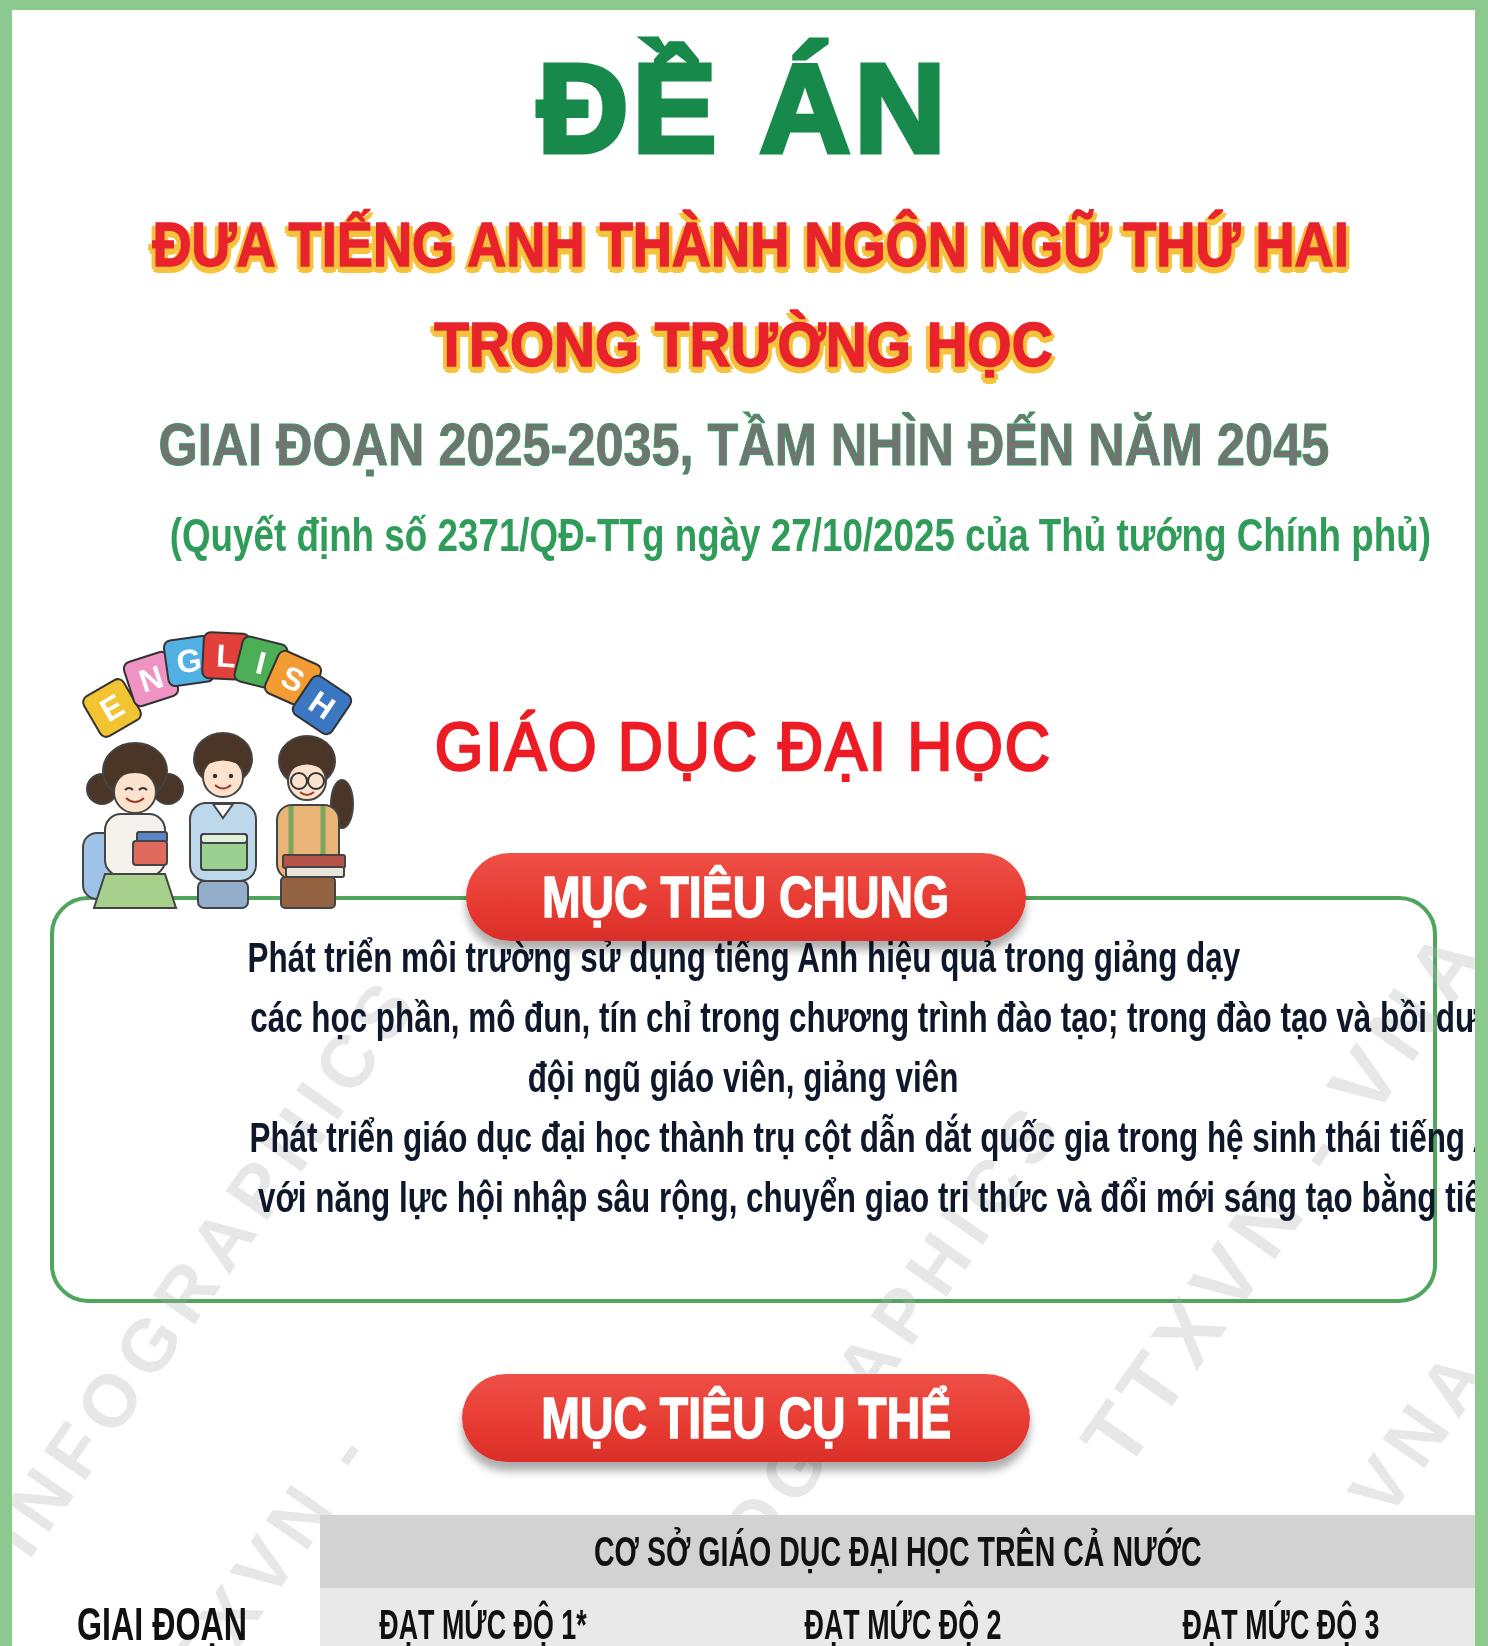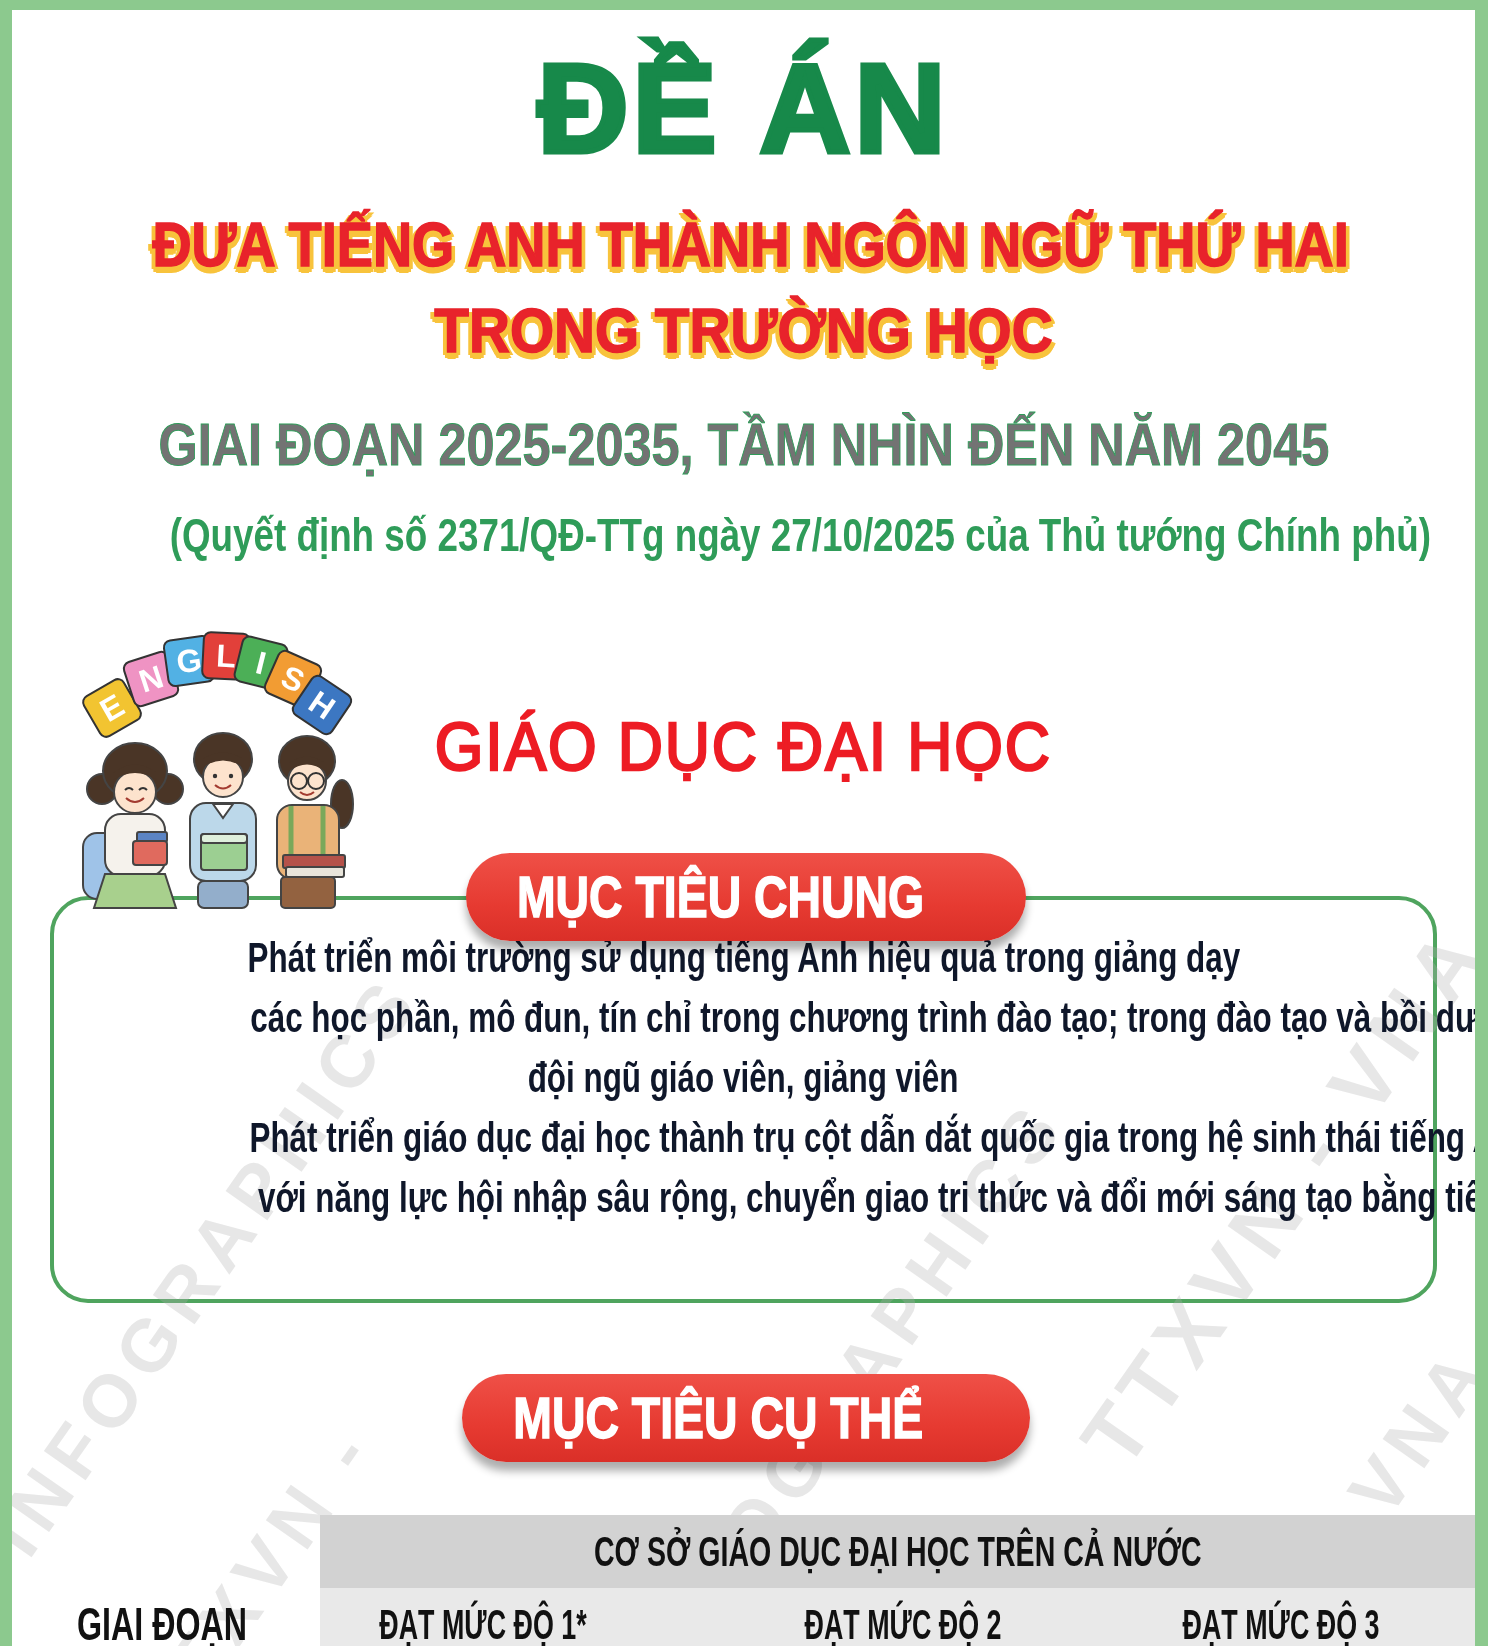--- a/index.html
+++ b/index.html
@@ -21,42 +21,42 @@
   .title-dean{
     top:34px;font-size:126px;line-height:150px;font-weight:bold;
     color:#17894a;-webkit-text-stroke:5px #17894a;letter-spacing:4px;z-index:3;
   }
   .red-sub{
     font-size:63px;line-height:92px;font-weight:bold;color:#e8232b;
     -webkit-text-stroke:1.5px #e8232b;z-index:3;
     text-shadow:-5px 3px 0 #f8c33c,5px 3px 0 #f8c33c,-3px 6px 0 #f8c33c,3px 6px 0 #f8c33c,0 7px 0 #f8c33c;
   }
   .red-sub-1{top:198px;margin-left:14px;}
-  .red-sub-2{top:284px;}
+  .red-sub-2{top:298px;}
   .period{
     top:402px;font-size:60px;line-height:86px;font-weight:bold;color:#737373;z-index:3;
     -webkit-text-stroke:1px #2f9c59;
   }
   .period .cond{--sx:.84;}
   .decision{top:500px;font-size:46px;line-height:70px;font-weight:bold;color:#2f9c59;z-index:3;}
   .decision .cond{--sx:.8;}
 
   .students{position:absolute;left:55px;top:608px;width:336px;height:302px;z-index:6;}
 
   .section-title{
     top:700px;font-size:68px;line-height:92px;font-weight:normal;color:#ed1c24;
     -webkit-text-stroke:2.5px #ed1c24;letter-spacing:2px;z-index:3;
   }
   .section-title .cond{--sx:.92;}
 
   .pill{
     position:absolute;height:88px;border-radius:46px;
     background:linear-gradient(180deg,#ef5047 0%,#e63a31 60%,#da2f28 100%);
     box-shadow:0 9px 9px rgba(0,0,0,.32);
-    color:#ffffff;font-weight:bold;text-align:left;z-index:7;
+    color:#ffffff;font-weight:bold;text-align:center;z-index:7;
   }
   .pill-inner{font-size:58px;line-height:88px;-webkit-text-stroke:1.5px #fff;--sx:.8;}
   .pill-general{left:466px;top:853px;width:560px;}
   .pill-specific{left:462px;top:1374px;width:568px;}
 
   .goal-box{
     position:absolute;left:50px;top:896px;width:1387px;height:407px;
     border:4px solid #4fa45e;border-radius:38px;background:transparent;z-index:1;
     box-sizing:border-box;
   }

